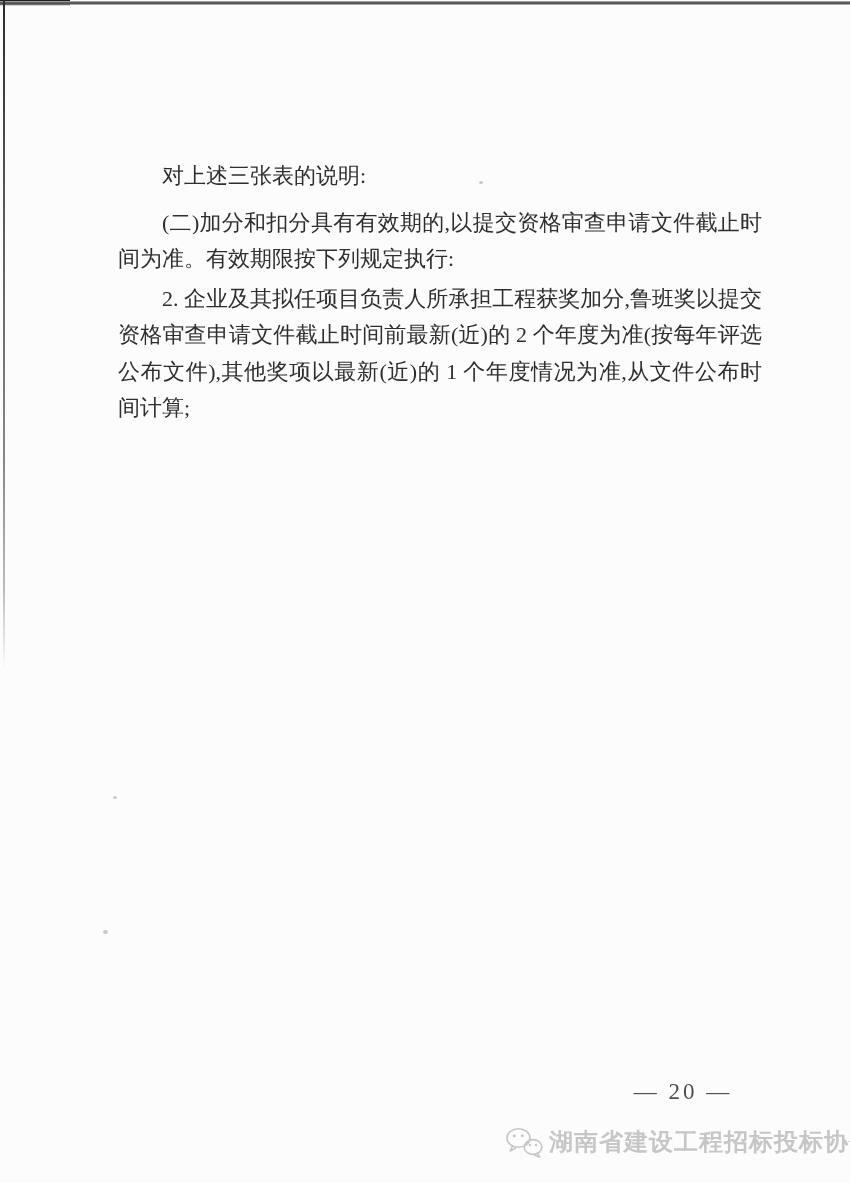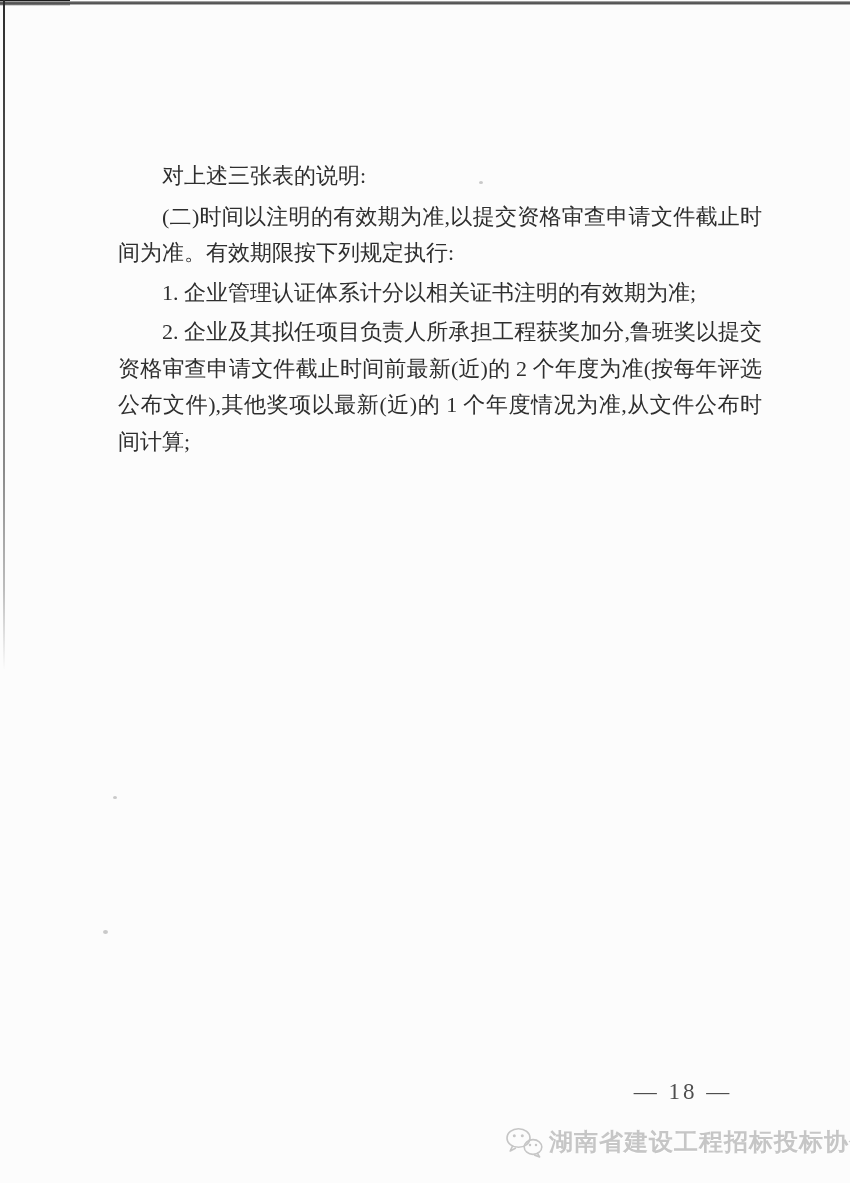--- a/index.html
+++ b/index.html
@@ -36,21 +36,21 @@
   
   .doc {
     position: absolute; left: 118px; top: 158px; width: 644px;
     color: #2e2e2e;
     font-size: 22px;
     line-height: 36.5px;
     text-align: justify;
     text-justify: inter-ideograph;
   }
   .para { margin: 0 0 3px 0; text-indent: 2em; }
-  .para.intro { margin-bottom: 4px; }
+  .para.intro { margin-bottom: 10px; }
 
   
   .page-number {
     position: absolute; top: 1079px; left: 617px; width: 132px;
     text-align: center;
     font-size: 23px; color: #4f4f4f; letter-spacing: 3px;
   }
 
   
   .watermark {
@@ -71,26 +71,25 @@
 
   <div class="scan-corner"></div>
   <div class="scan-edge-top"></div>
   <div class="scan-edge-left"></div>
   <div class="speckle s1"></div>
   <div class="speckle s2"></div>
   <div class="speckle s3"></div>
 
   <main class="doc">
     <p class="para intro">对上述三张表的说明:</p>
-    <p class="para">(二)时间以注明的有效期为准,以提交资格审查申请文件截止时间为准。有效期限按下列规定执行:</p>
-    <p class="para">1. 企业管理认证体系计分以相关证书注明的有效期为准;</p>
+    <p class="para">(二)加分和扣分具有有效期的,以提交资格审查申请文件截止时间为准。有效期限按下列规定执行:</p>
     <p class="para">2. 企业及其拟任项目负责人所承担工程获奖加分,鲁班奖以提交资格审查申请文件截止时间前最新(近)的 2 个年度为准(按每年评选公布文件),其他奖项以最新(近)的 1 个年度情况为准,从文件公布时间计算;</p>
   </main>
 
-  <div class="page-number">— 18 —</div>
+  <div class="page-number">— 20 —</div>
 
   <div class="watermark">
     <span>
       <svg width="38" height="31" viewBox="0 0 38 31" aria-hidden="true">
         <g fill="none" stroke="#c6c6c6" stroke-width="1.6" stroke-linejoin="round" stroke-linecap="round">
           <ellipse cx="13.5" cy="11" rx="11.5" ry="9.3"></ellipse>
           <path d="M7.5 19.2 L5.2 24 L10.4 21.2"></path>
           <ellipse cx="28" cy="20" rx="8.8" ry="7.4"></ellipse>
           <path d="M32.5 26.4 L34.6 30 L29.8 28.2"></path>
         </g>

